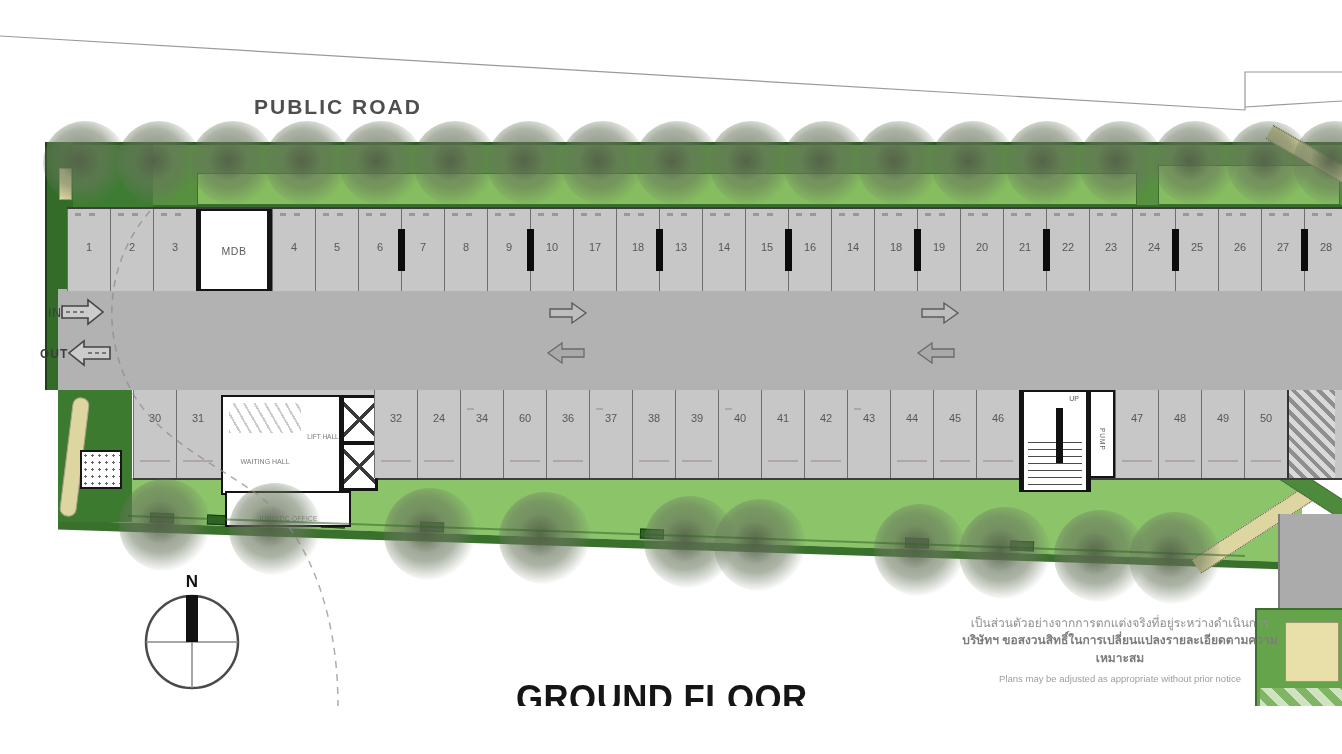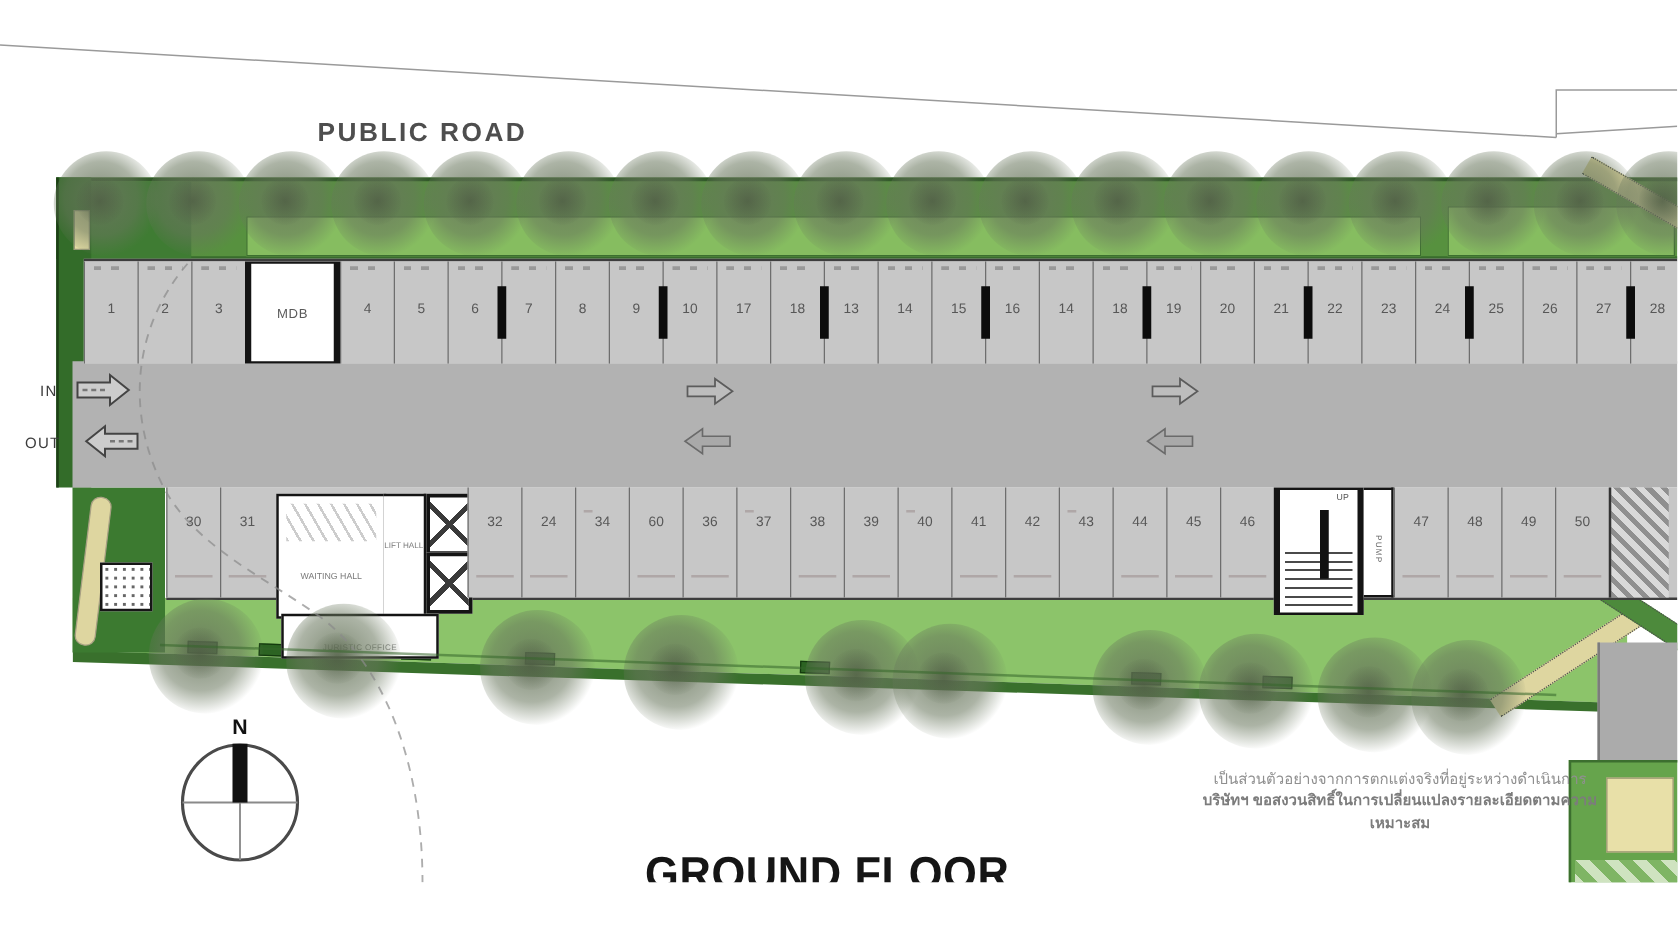--- a/index.html
+++ b/index.html
@@ -5,22 +5,22 @@
   html,body{margin:0;padding:0;background:#fff;}
   .screen{position:relative;width:1342px;height:706px;background:#fff;overflow:hidden;
           font-family:"Liberation Sans",sans-serif;}
   .abs{position:absolute;}
 
   
   .road-label{left:254px;top:95px;font-size:21px;font-weight:600;letter-spacing:2px;color:#4e4e4e;z-index:6;}
   .title{left:516px;top:678px;font-size:37px;font-weight:bold;color:#151515;letter-spacing:.5px;
          transform:scaleX(.94);transform-origin:left;z-index:6;}
   .io-label{font-size:12px;color:#3c3c3c;letter-spacing:1px;z-index:6;}
-  .in-label{left:32px;top:306px;}
-  .out-label{left:20px;top:347px;}
+  .in-label{left:48px;top:306px;}
+  .out-label{left:40px;top:347px;font-weight:bold;}
 
   
   .top-green{left:45px;top:142px;width:1297px;height:62px;background:#57913f;z-index:1;
              border-top:3px solid #27541f;box-shadow:inset 0 -2px 0 #386c2c;}
   .top-green .inner1{position:absolute;left:152px;top:28px;width:938px;height:30px;background:#86bd60;border:1px solid #3c6f2f;}
   .top-green .inner2{position:absolute;right:2px;top:20px;width:180px;height:38px;background:#86bd60;border:1px solid #3c6f2f;}
   .top-green .darkL{position:absolute;left:0;top:0;width:108px;height:100%;background:#3f7c33;}
   .left-green{left:45px;top:142px;width:26px;height:248px;background:#336c29;border-left:2px solid #1d3f16;z-index:1;}
   .left-green-low{left:58px;top:390px;width:74px;height:132px;background:#3c7a30;z-index:2;}
   .tan-chip{left:59px;top:168px;width:11px;height:30px;background:#e3dca4;border:1px solid #9a9a7a;z-index:2;}
@@ -309,20 +309,21 @@
     <text x="57" y="22" text-anchor="middle" font-size="17" font-weight="bold" fill="#111" font-family="Liberation Sans, sans-serif">N</text>
     <circle cx="57" cy="77" r="46" stroke="#4a4a4a" stroke-width="2.5" fill="none"></circle>
     <line x1="11" y1="77" x2="103" y2="77" stroke="#8a8a8a" stroke-width="1.5"></line>
     <line x1="57" y1="77" x2="57" y2="123" stroke="#8a8a8a" stroke-width="1.5"></line>
     <rect x="51" y="30" width="12" height="47" fill="#111"></rect>
   </svg>
 
   <div class="abs disclaimer">
     <div class="l2">เป็นส่วนตัวอย่างจากการตกแต่งจริงที่อยู่ระหว่างดำเนินการ</div>
     <div class="l3">บริษัทฯ ขอสงวนสิทธิ์ในการเปลี่ยนแปลงรายละเอียดตามความเหมาะสม</div>
+    <div class="l5">Plans may be adjusted as appropriate without prior notice</div>
   </div>
 
 <div class="tree" style="left: 43px; top: 121px; width: 84px; height: 84px;"></div>
     <div class="tree" style="left: 117px; top: 121px; width: 84px; height: 84px;"></div>
     <div class="tree" style="left: 191px; top: 121px; width: 84px; height: 84px;"></div>
     <div class="tree" style="left: 265px; top: 121px; width: 84px; height: 84px;"></div>
     <div class="tree" style="left: 339px; top: 121px; width: 84px; height: 84px;"></div>
     <div class="tree" style="left: 413px; top: 121px; width: 84px; height: 84px;"></div>
     <div class="tree" style="left: 487px; top: 121px; width: 84px; height: 84px;"></div>
     <div class="tree" style="left: 561px; top: 121px; width: 84px; height: 84px;"></div>

